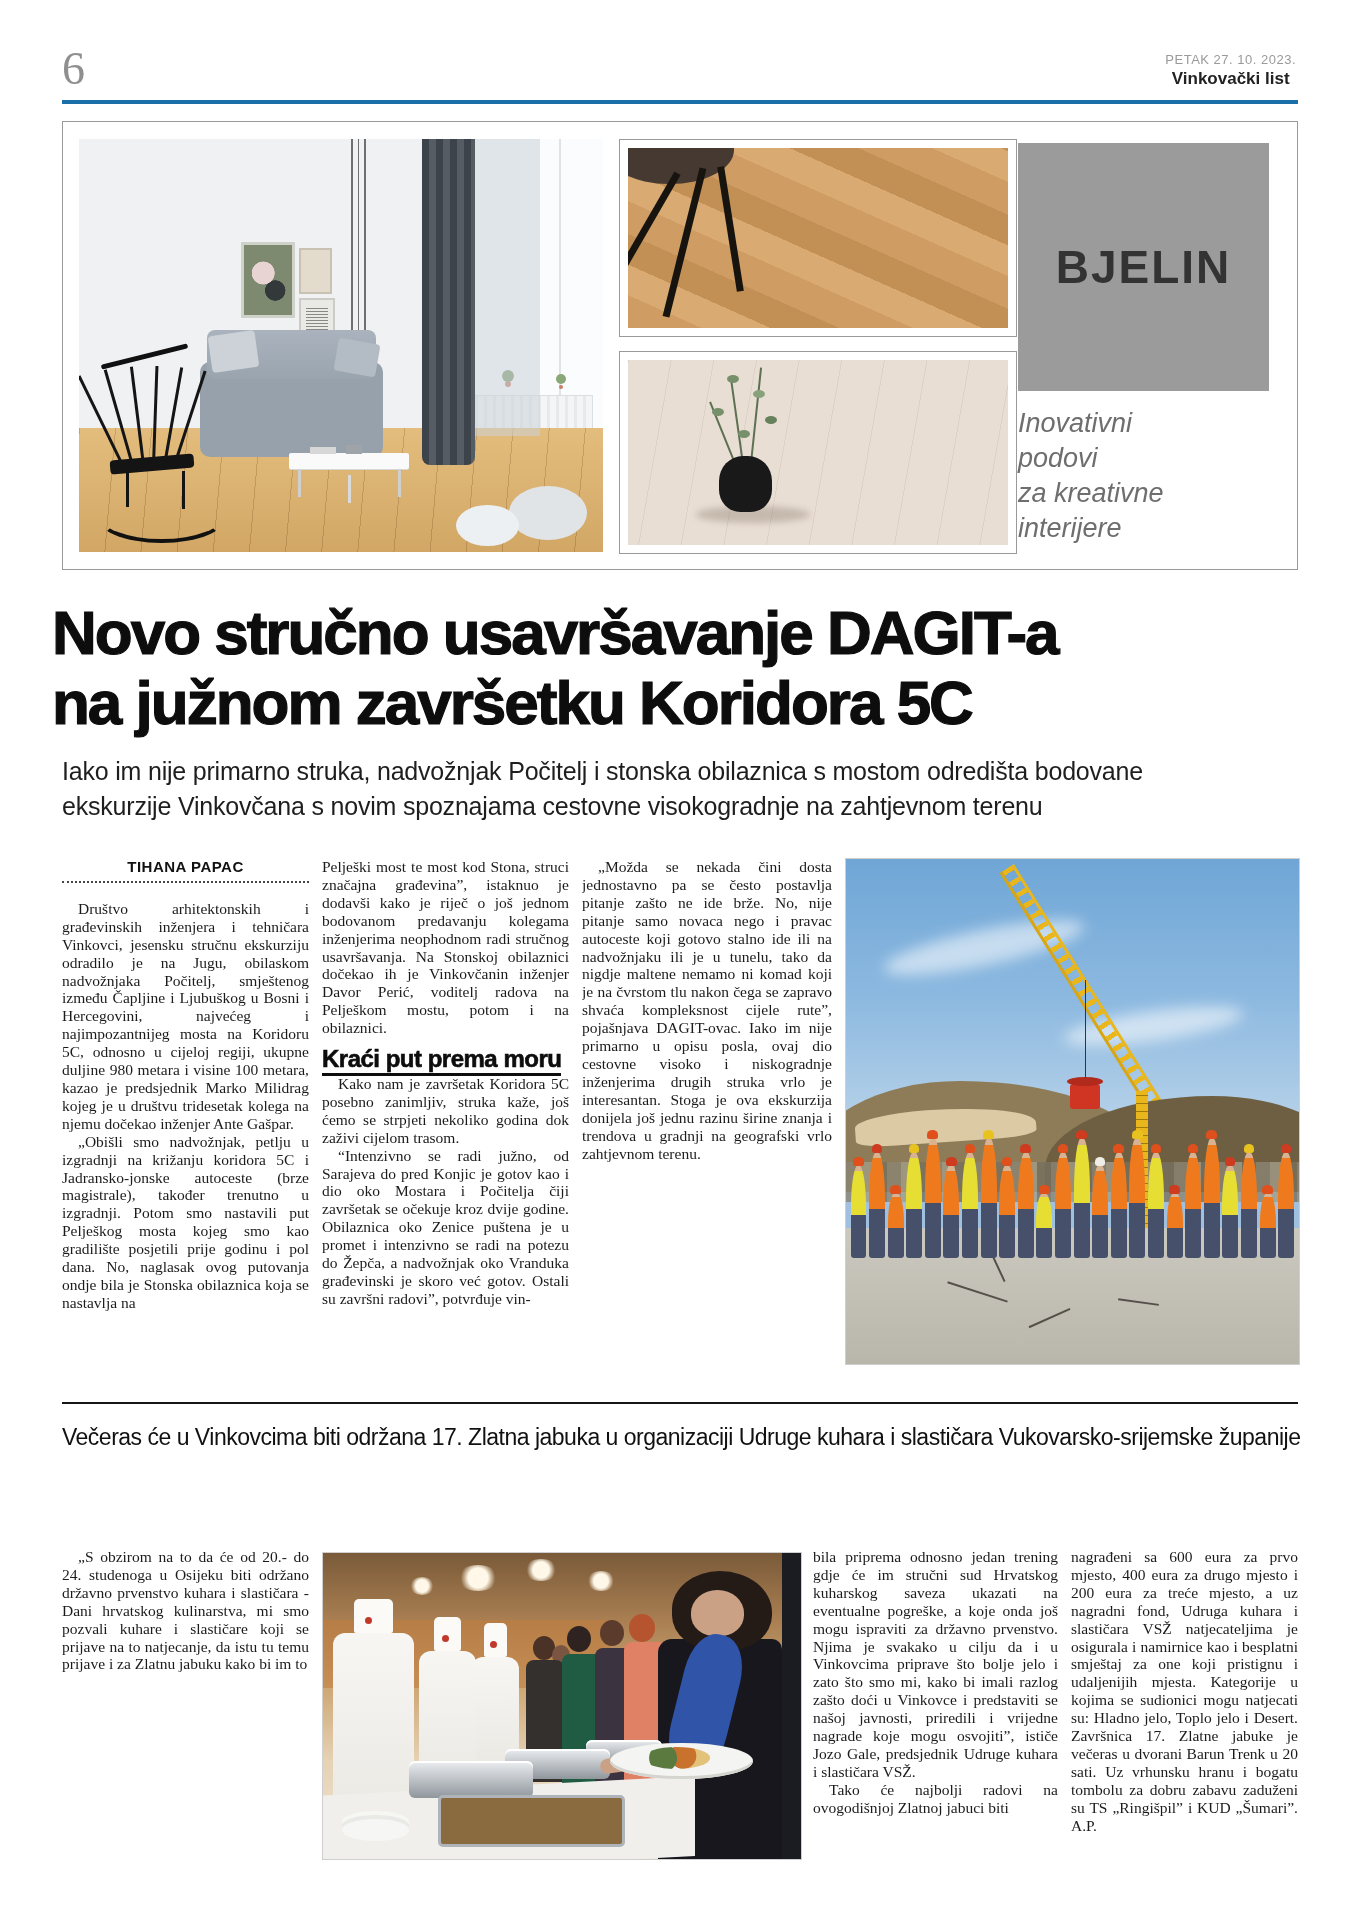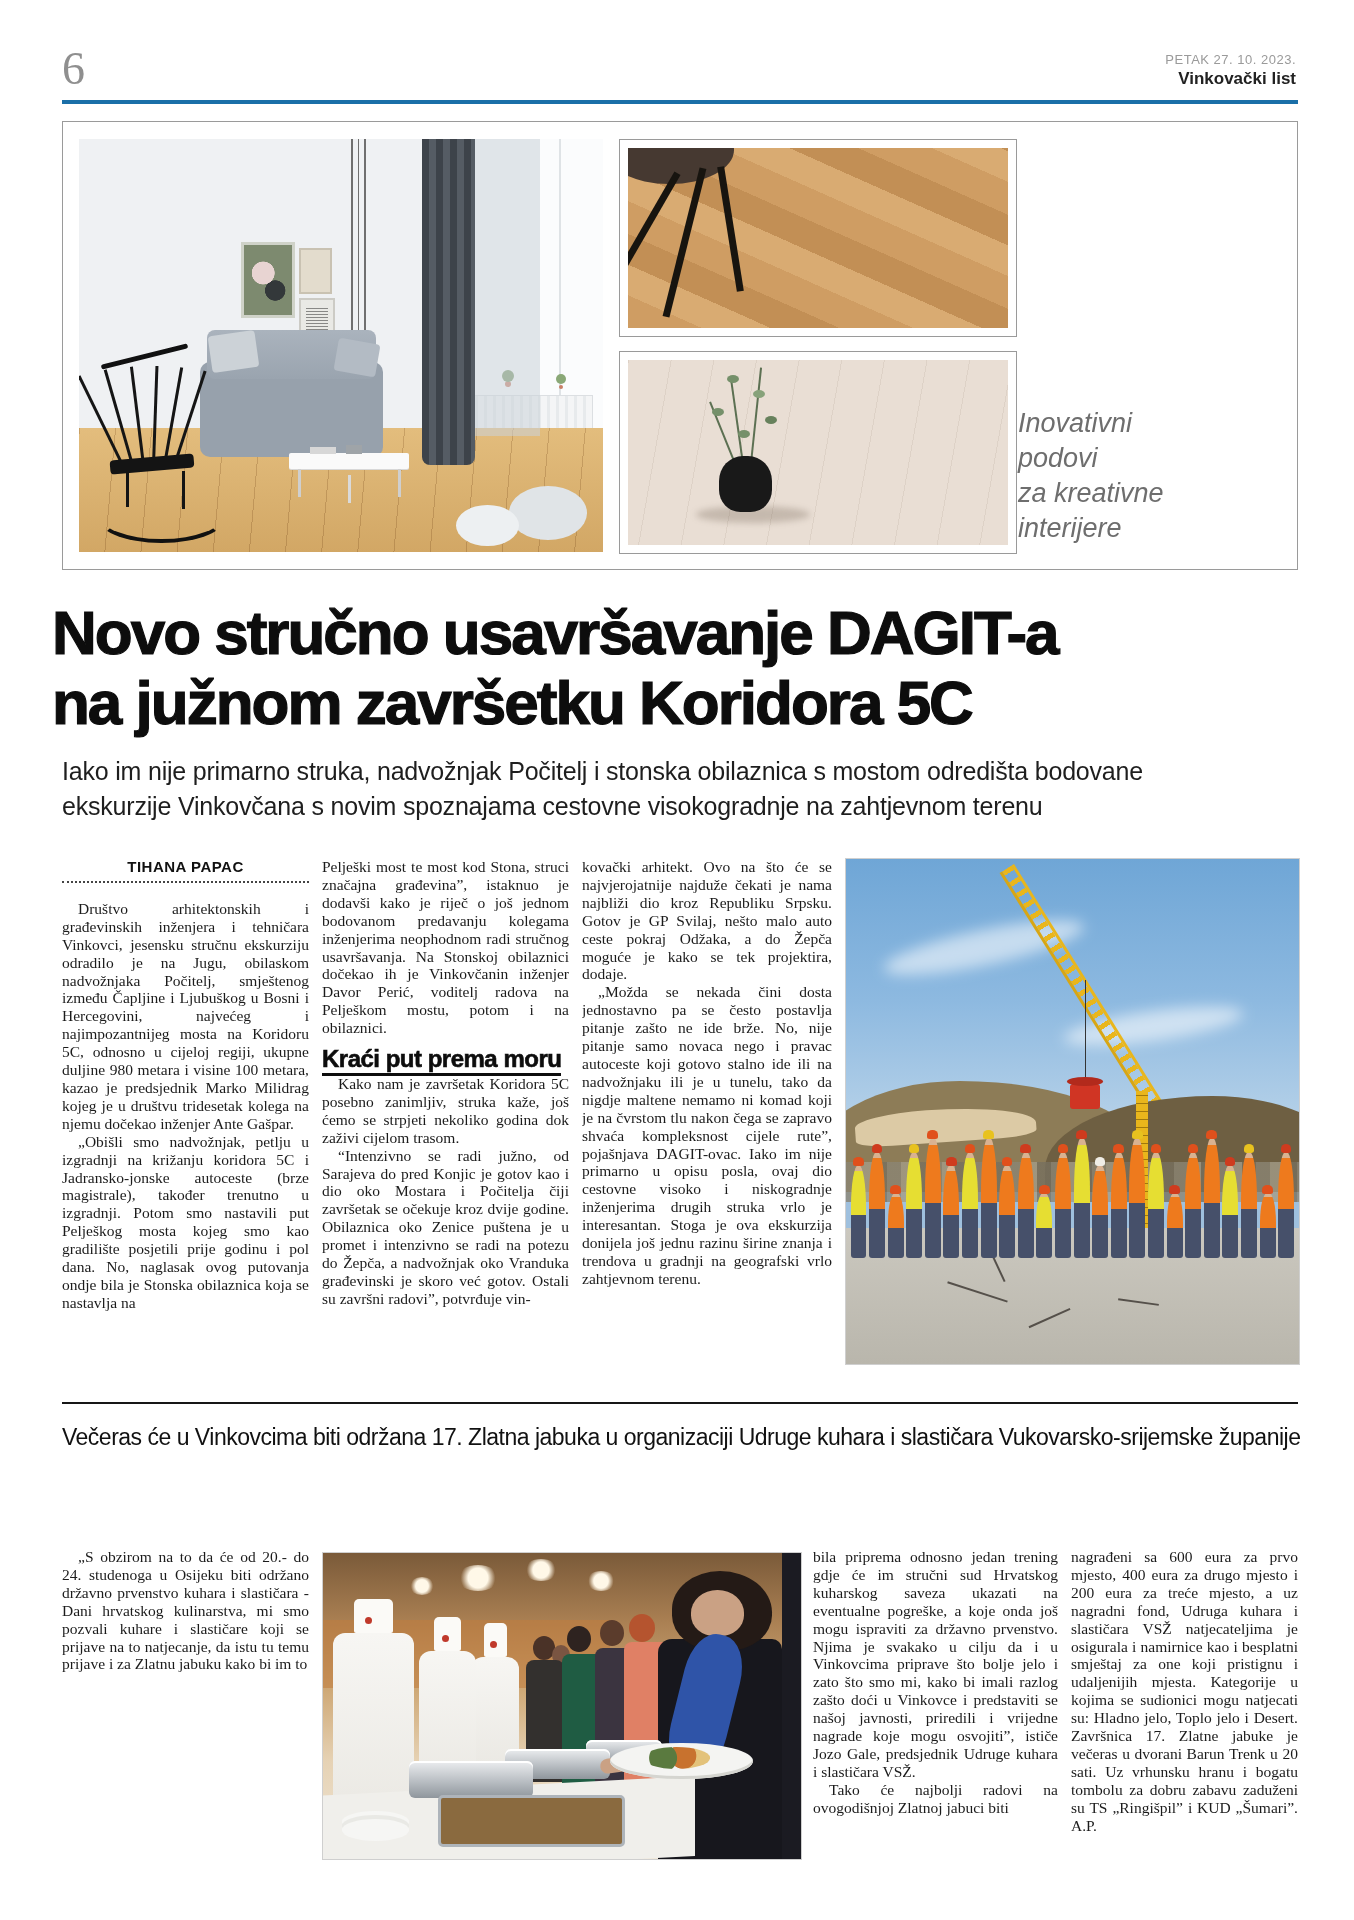--- a/index.html
+++ b/index.html
@@ -2,21 +2,21 @@
 <html lang="hr" style="--rule-blue: #1a6fa8; --brand-gray: #9b9b9b; --crane-yellow: #e9b61c; --load-red: #d03524; --scarf-blue: #2f54a8;"><head>
 <meta charset="utf-8">
 <style>
   html,body{margin:0;padding:0;background:#e8e8e8;}
   .page{position:relative;width:1354px;height:1920px;background:#ffffff;margin:0 auto;overflow:hidden;
         font-family:"Liberation Serif",serif;color:#1b1b1b;}
   .abs{position:absolute;}
 
   
   .pagenum{left:62px;top:42px;font-family:"Liberation Serif",serif;font-size:46px;color:#8f8f8f;font-weight:400;}
-  .masthead{right:58px;top:52px;text-align:right;font-family:"Liberation Sans",sans-serif;}
+  .masthead{right:58px;top:52px;text-align:center;font-family:"Liberation Sans",sans-serif;}
   .mast-date{font-size:13px;color:#9a9a9a;letter-spacing:.5px;}
   .mast-title{font-size:17px;color:#222;font-weight:bold;margin-top:2px;}
   .rule-blue{left:62px;top:100px;width:1236px;height:4px;background:var(--rule-blue,#1a6fa8);}
 
   
   .ad-box{left:62px;top:121px;width:1234px;height:447px;border:1px solid #9a9a9a;background:#fff;}
   .ph-living{left:16px;top:17px;width:524px;height:413px;background:#eff1f3;overflow:hidden;}
   .lr-floor{left:0;bottom:0;width:100%;height:30%;
     background:linear-gradient(180deg,#e3bd7d,#d2a765),
     repeating-linear-gradient(95deg,rgba(120,80,30,.22) 0 1px,transparent 1px 36px);background-blend-mode:multiply;}
@@ -254,20 +254,23 @@
         <div class="abs stem st3"></div>
         <div class="abs leaf lf1"></div>
         <div class="abs leaf lf2"></div>
         <div class="abs leaf lf3"></div>
         <div class="abs leaf lf4"></div>
         <div class="abs leaf lf5"></div>
         <div class="abs vase"></div>
       </div>
     </div>
 
+    <div class="abs ad-brand">
+      <span class="ad-brand-text">BJELIN</span>
+    </div>
     <div class="abs ad-tagline">
       <div>Inovativni</div>
       <div>podovi</div>
       <div>za kreativne</div>
       <div>interijere</div>
     </div>
   </div>
 
   <div class="abs hl1">
     <div>Novo stručno usavršavanje DAGIT-a</div>
@@ -283,21 +286,20 @@
     <p>Društvo arhitektonskih i građevinskih inženjera i tehničara Vinkovci, jesensku stručnu ekskurziju odradilo je na Jugu, obilaskom nadvožnjaka Počitelj, smještenog između Čapljine i Ljubuškog u Bosni i Hercegovini, najvećeg i najimpozantnijeg mosta na Koridoru 5C, odnosno u cijeloj regiji, ukupne duljine 980 metara i visine 100 metara, kazao je predsjednik Marko Milidrag kojeg je u društvu tridesetak kolega na njemu dočekao inženjer Ante Gašpar.</p>
     <p>„Obišli smo nadvožnjak, petlju u izgradnji na križanju koridora 5C i Jadransko-jonske autoceste (brze magistrale), također trenutno u izgradnji. Potom smo nastavili put Pelješkog mosta kojeg smo kao gradilište posjetili prije godinu i pol dana. No, naglasak ovog putovanja ondje bila je Stonska obilaznica koja se nastavlja na</p>
   </div>
   <div class="abs col a1c2">
     <p class="cont">Pelješki most te most kod Stona, struci značajna građevina”, istaknuo je dodavši kako je riječ o još jednom bodovanom predavanju kolegama inženjerima neophodnom radi stručnog usavršavanja. Na Stonskoj obilaznici dočekao ih je Vinkovčanin inženjer Davor Perić, voditelj radova na Pelješkom mostu, potom i na obilaznici.</p>
     <span class="subhead"><span>Kraći put prema moru</span></span>
     <p>Kako nam je završetak Koridora 5C posebno zanimljiv, struka kaže, još ćemo se strpjeti nekoliko godina dok zaživi cijelom trasom.</p>
     <p>“Intenzivno se radi južno, od Sarajeva do pred Konjic je gotov kao i dio oko Mostara i Počitelja čiji završetak se očekuje kroz dvije godine. Obilaznica oko Zenice puštena je u promet i intenzivno se radi na potezu do Žepča, a nadvožnjak oko Vranduka građevinski je skoro već gotov. Ostali su završni radovi”, potvrđuje vin-</p>
   </div>
   <div class="abs col a1c3">
-    <p class="cont">kovački arhitekt. Ovo na što će se najvjerojatnije najduže čekati je nama najbliži dio kroz Republiku Srpsku. Gotov je GP Svilaj, nešto malo auto ceste pokraj Odžaka, a do Žepča moguće je kako se tek projektira, dodaje.</p>
     <p>„Možda se nekada čini dosta jednostavno pa se često postavlja pitanje zašto ne ide brže. No, nije pitanje samo novaca nego i pravac autoceste koji gotovo stalno ide ili na nadvožnjaku ili je u tunelu, tako da nigdje maltene nemamo ni komad koji je na čvrstom tlu nakon čega se zapravo shvaća kompleksnost cijele rute”, pojašnjava DAGIT-ovac. Iako im nije primarno u opisu posla, ovaj dio cestovne visoko i niskogradnje inženjerima drugih struka vrlo je interesantan. Stoga je ova ekskurzija donijela još jednu razinu širine znanja i trendova u gradnji na geografski vrlo zahtjevnom terenu.</p>
   </div>
 
   <div class="abs ph-con">
     <div class="abs con-sky"></div>
     <div class="abs cloud cl1"></div>
     <div class="abs cloud cl2"></div>
     <div class="abs jib"></div>
     <div class="abs hill-l"></div>
     <div class="abs hill-r"></div>

